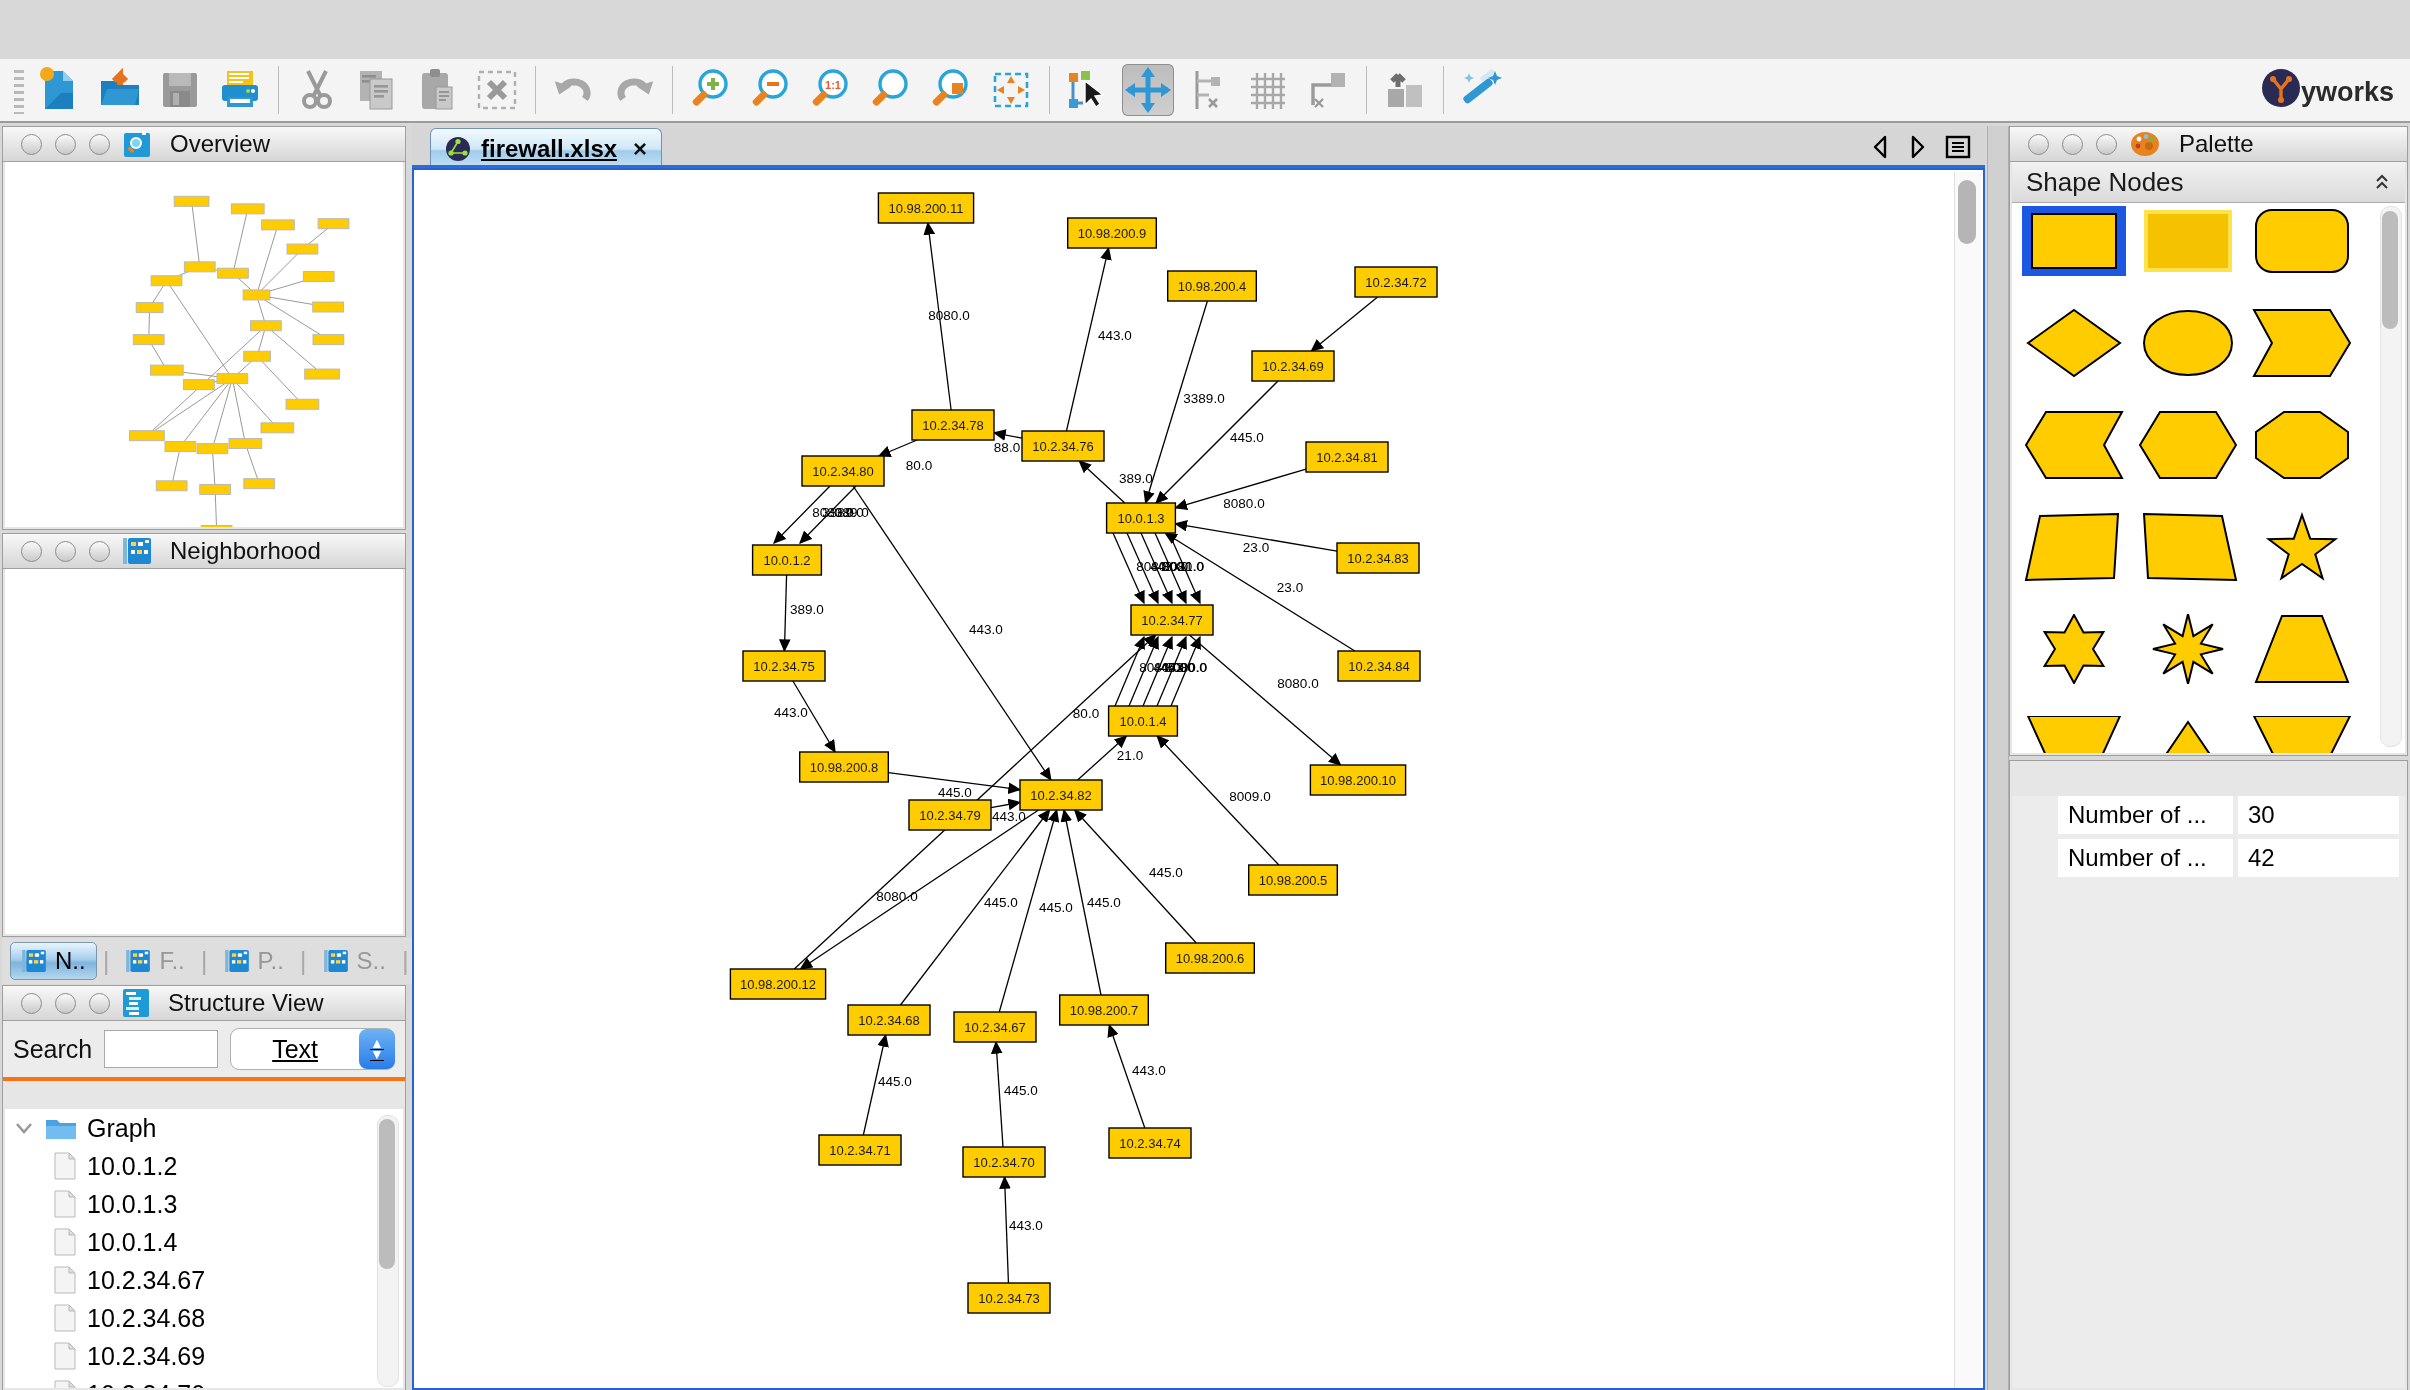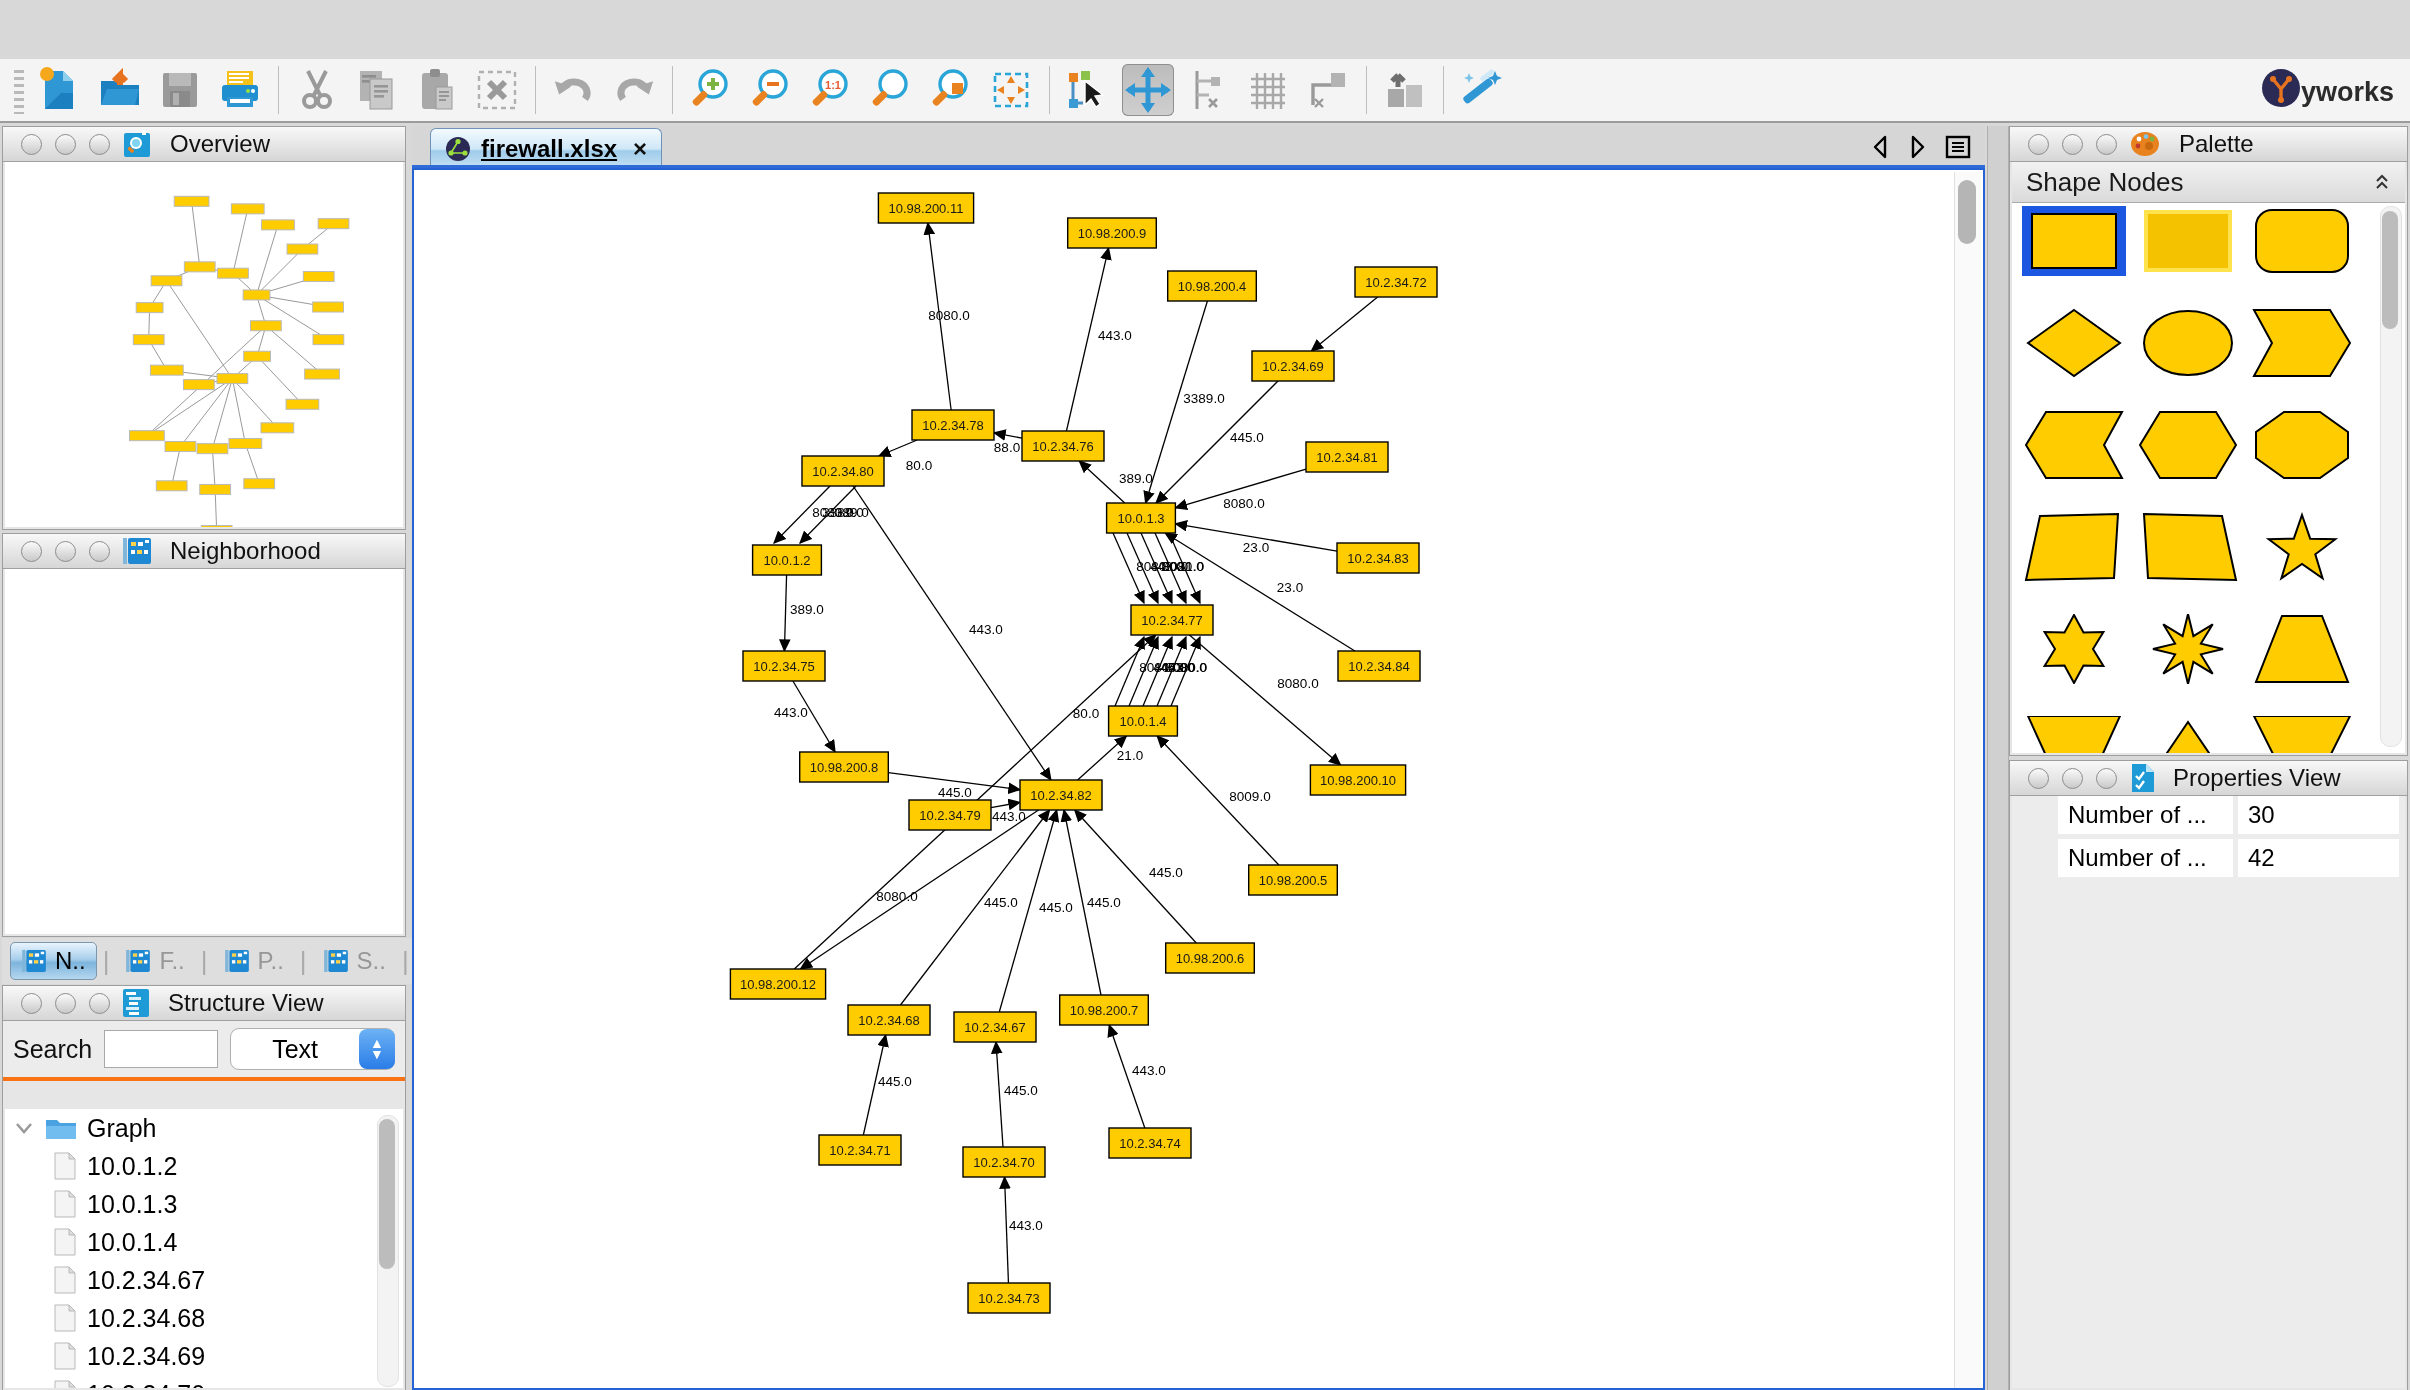--- a/index.html
+++ b/index.html
@@ -40,21 +40,21 @@
   .ltab{display:flex;align-items:center;gap:8px;padding:4px 10px;border-radius:5px;
     font-size:24px;color:#979797;}
   .ltab.sel{background:linear-gradient(#e8f4fd 0%,#a8cfec 45%,#7db4dd 55%,#b5d7ef 100%);
     border:1px solid #7a97ad;color:#000;}
   .ltabsep{color:#aaa;font-size:26px;margin:0 2px;}
   .searchrow{display:flex;align-items:center;height:56px;background:#ececec;padding:0 10px;gap:12px;
     border-bottom:4px solid #f97316;}
   .searchrow label{font-size:25px;color:#111;}
   .sinput{width:100px;height:36px;background:#fff;border:1px solid #a9a9a9;font-size:22px;padding:0 6px;}
   .dropdown{flex:1;height:40px;background:#fff;border:1px solid #b0b0b0;border-radius:9px;
-    display:flex;align-items:center;position:relative;}
+    display:flex;align-items:center;position:relative;text-decoration:underline;}
   .dropdown .val{flex:1;text-align:center;font-size:25px;color:#000;}
   .dd-cap{width:36px;height:40px;border-radius:8px;background:linear-gradient(#6db2f5,#2a7de8);
     display:flex;flex-direction:column;align-items:center;justify-content:center;color:#fff;
     font-size:14px;line-height:11px;margin-right:-1px;}
   .tree{font-size:25px;color:#000;}
   .trow{display:flex;align-items:center;height:38px;gap:10px;}
   .trow .lbl{white-space:nowrap;}
   
   .tabstrip{background:#d6d6d6;}
   .doctab{position:absolute;left:18px;top:2px;height:40px;padding:0 14px;display:flex;align-items:center;gap:10px;
@@ -891,32 +891,20 @@
             </svg>
           </div>
         </div>
       <div class="rsb">
         <div class="thumb" style="top:4px;height:118px;"></div>
       </div>
     </div>
   </div>
 
   <div class="abs panel" style="left:2009px;top:760px;width:399px;height:630px;border-bottom:none;">
-    <div class="phead">
-      <div class="pcirc"></div>
-      <div class="pcirc"></div>
-      <div class="pcirc"></div>
-      <svg width="24" height="28" viewBox="0 0 24 28">
-        <path d="M2 0 H16 L24 8 V28 H2 Z" fill="#1e9ad6"></path>
-        <path d="M16 0 L16 8 H24 Z" fill="#bfe6f6"></path>
-        <path d="M6 12 L9 15 L14 8" stroke="#fff" stroke-width="2.4" fill="none"></path>
-        <path d="M6 21 L9 24 L14 17" stroke="#fff" stroke-width="2.4" fill="none"></path>
-      </svg>
-      <div class="ptitle">Properties View</div>
-    </div>
     <div class="pbody" style="top:35px;background:#ececec;">
       <div class="prow">
         <div class="c1">Number of ...</div>
         <div class="c2">30</div>
       </div>
       <div class="prow">
         <div class="c1">Number of ...</div>
         <div class="c2">42</div>
       </div>
     </div>

